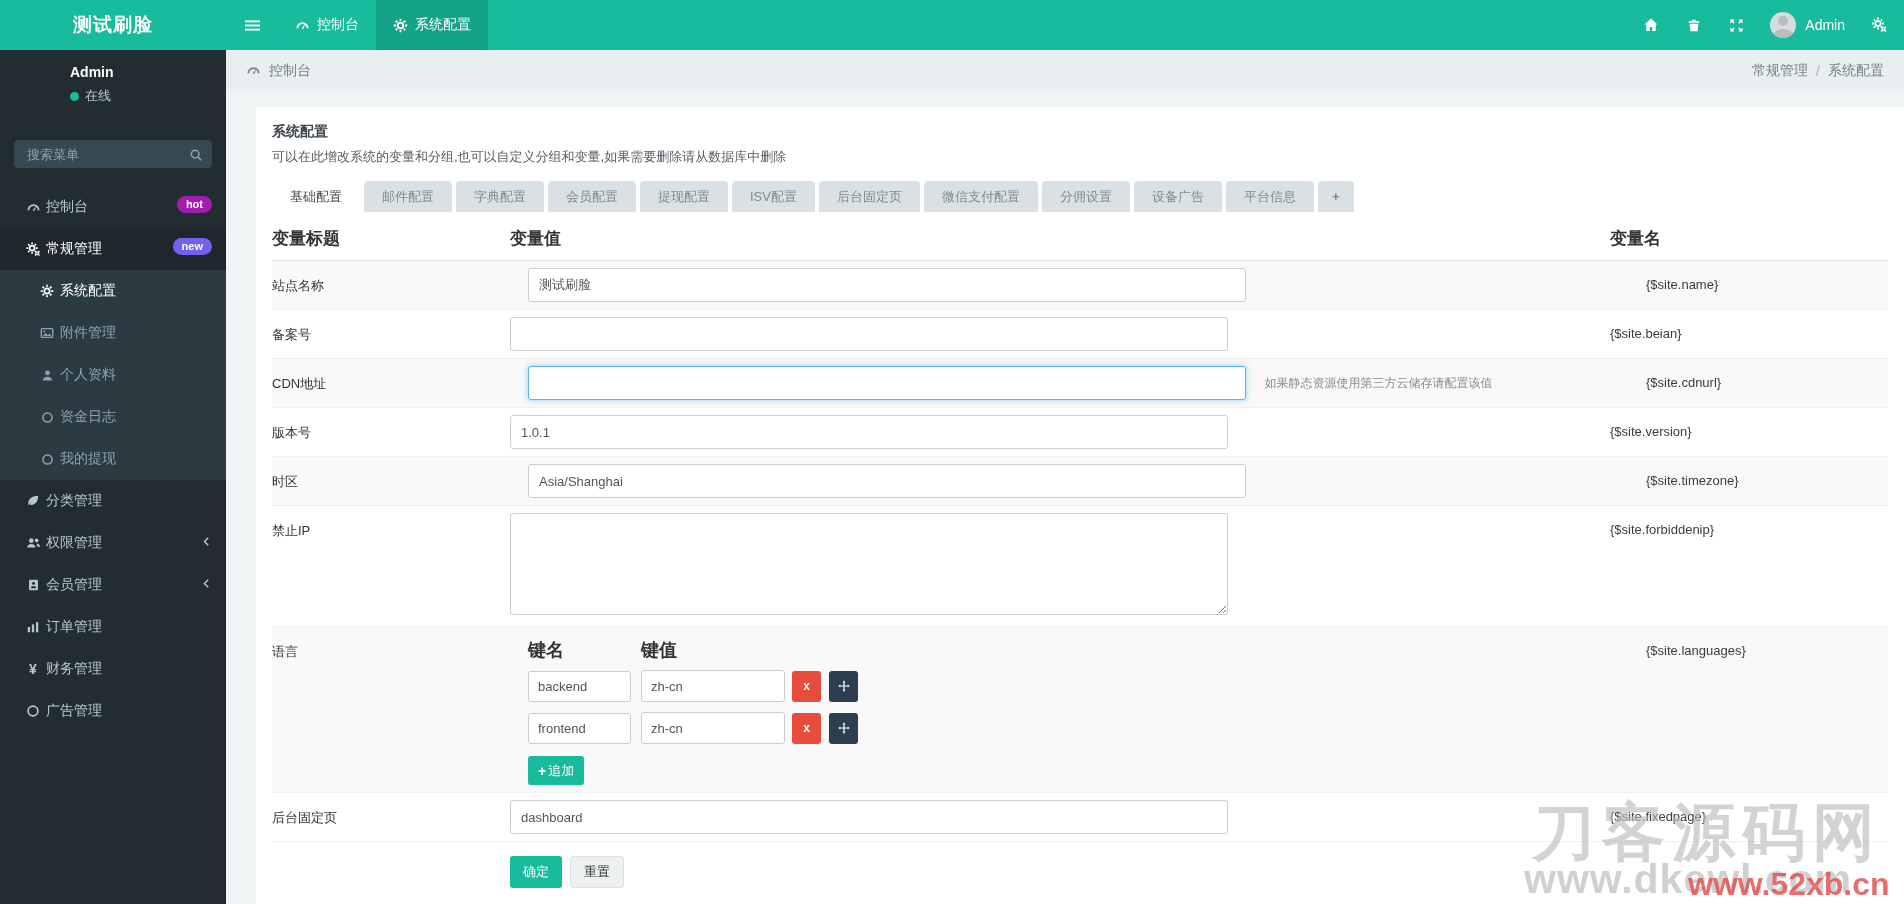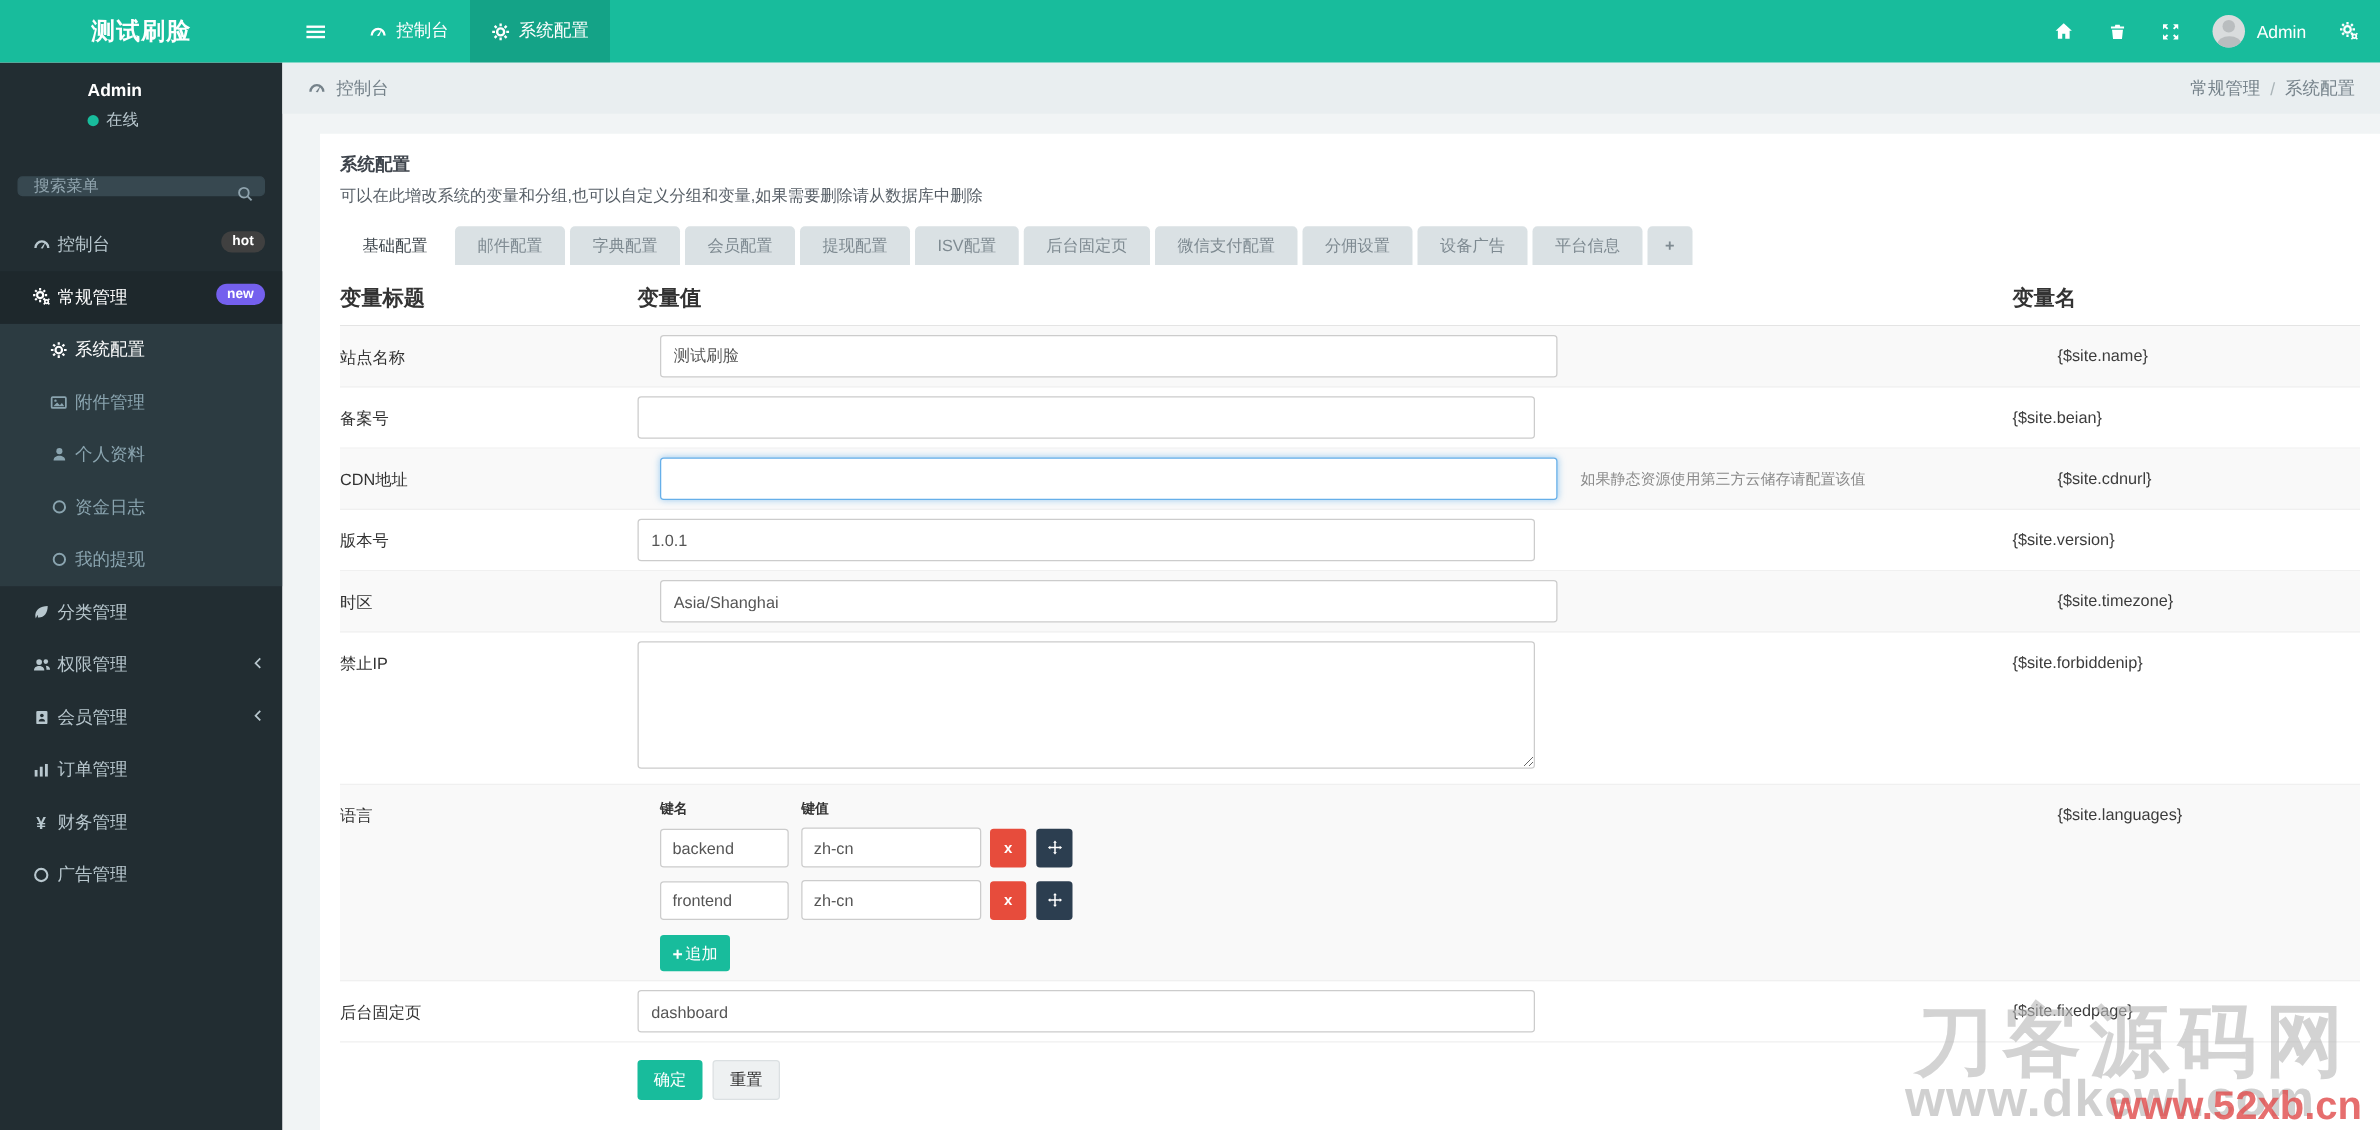--- a/index.html
+++ b/index.html
@@ -30,36 +30,36 @@
 
   
   .sidebar { position:absolute; left:0; top:50px; width:226px; height:854px;
     background:#222d32; color:#b8c7ce; font-size:14px; }
   .user-panel { position:relative; padding:12px 12px 14px 12px; height:74px; }
   .user-panel .info { position:absolute; left:70px; top:14px; }
   .user-panel .name { color:#fff; font-weight:bold; font-size:14px; }
   .user-panel .status { margin-top:7px; font-size:13px; display:flex; align-items:center; gap:6px; }
   .dot { width:9px; height:9px; border-radius:50%; background:#18bc9c; display:inline-block; }
   .search-wrap { margin:16px 14px 0 14px; position:relative; }
-  .search-wrap input { width:100%; height:16px; background:#374850; border:1px solid #374850;
+  .search-wrap input { width:100%; height:28px; background:#374850; border:1px solid #374850;
     border-radius:4px; color:#ccc; font-size:13px; padding:0 30px 0 12px; outline:none;
     font-family:"Liberation Sans",sans-serif; }
   .search-wrap input::placeholder { color:#90a4ae; }
   .search-wrap .s-icon { position:absolute; right:9px; top:8px; color:#90a4ae; }
   .menu { margin-top:18px; }
   .menu-item { position:relative; height:42px; display:flex; align-items:center;
     padding-left:20px; cursor:pointer; }
   .menu-item .mi-icon { width:26px; display:flex; align-items:center; color:inherit; }
   .menu-item.parent-active { background:#1e282c; color:#fff; }
   .submenu { background:#2c3b41; }
   .submenu .menu-item { padding-left:34px; color:#8aa4af; }
   .submenu .menu-item.active { color:#fff; }
   .badge { position:absolute; right:14px; top:10px; color:#fff; font-size:11px; font-weight:bold;
     padding:3px 9px; border-radius:10px; line-height:1; }
-  .badge-hot { background:#404040; }
+  .badge-hot { background:#a21caf; }
   .badge-new { background:#7460ee; }
   .chev { position:absolute; right:14px; top:14px; color:#b8c7ce; }
   .yen-glyph { font-size:14px; font-weight:bold; }
 
   
   .main { position:absolute; left:226px; top:50px; width:1678px; height:854px; background:#f1f4f5; }
   .breadcrumb-bar { height:41px; background:#e9eef0; display:flex; align-items:center;
     justify-content:space-between; padding:0 20px; color:#75828a; font-size:14px; }
   .bc-left { display:flex; align-items:center; gap:8px; cursor:pointer; }
   .bc-right { display:flex; align-items:center; gap:8px; }
@@ -88,21 +88,21 @@
   .txt-input { width:718px; height:34px; border:1px solid #ccc; border-radius:3px;
     padding:0 10px; font-size:13px; color:#555; background:#fff; outline:none;
     font-family:"Liberation Sans",sans-serif; }
   .txt-input.focused { border-color:#66afe9; box-shadow:0 0 6px rgba(102,175,233,.65); }
   .hint { font-size:12px; color:#8a8a8a; margin-left:14px; vertical-align:middle; line-height:34px; }
   textarea.txt-area { width:718px; height:102px; border:1px solid #ccc; border-radius:3px;
     padding:6px 10px; font-size:13px; color:#555; resize:both; outline:none;
     font-family:"Liberation Sans",sans-serif; }
 
   
-  .kv-head { display:flex; font-size:11px; font-weight:bold; color:#333; padding:4px 0 8px 0; }
+  .kv-head { display:flex; font-size:18px; font-weight:bold; color:#333; padding:4px 0 8px 0; }
   .kv-head .kh { width:113px; }
   .kv-row { display:flex; align-items:center; margin-bottom:10px; }
   .kv-key { width:103px; height:31px; border:1px solid #ccc; border-radius:3px; padding:0 9px;
     font-size:13px; color:#555; outline:none; font-family:"Liberation Sans",sans-serif; }
   .kv-val { width:144px; height:32px; border:1px solid #ccc; border-radius:3px; padding:0 9px;
     font-size:13px; color:#555; margin-left:10px; outline:none; font-family:"Liberation Sans",sans-serif; }
   .kv-btn { width:29px; height:31px; border:none; border-radius:3px; color:#fff;
     display:flex; align-items:center; justify-content:center; cursor:pointer; font-weight:bold; }
   .kv-del { background:#e74c3c; margin-left:7px; font-size:12px; }
   .kv-move { background:#2c3e50; margin-left:8px; }

